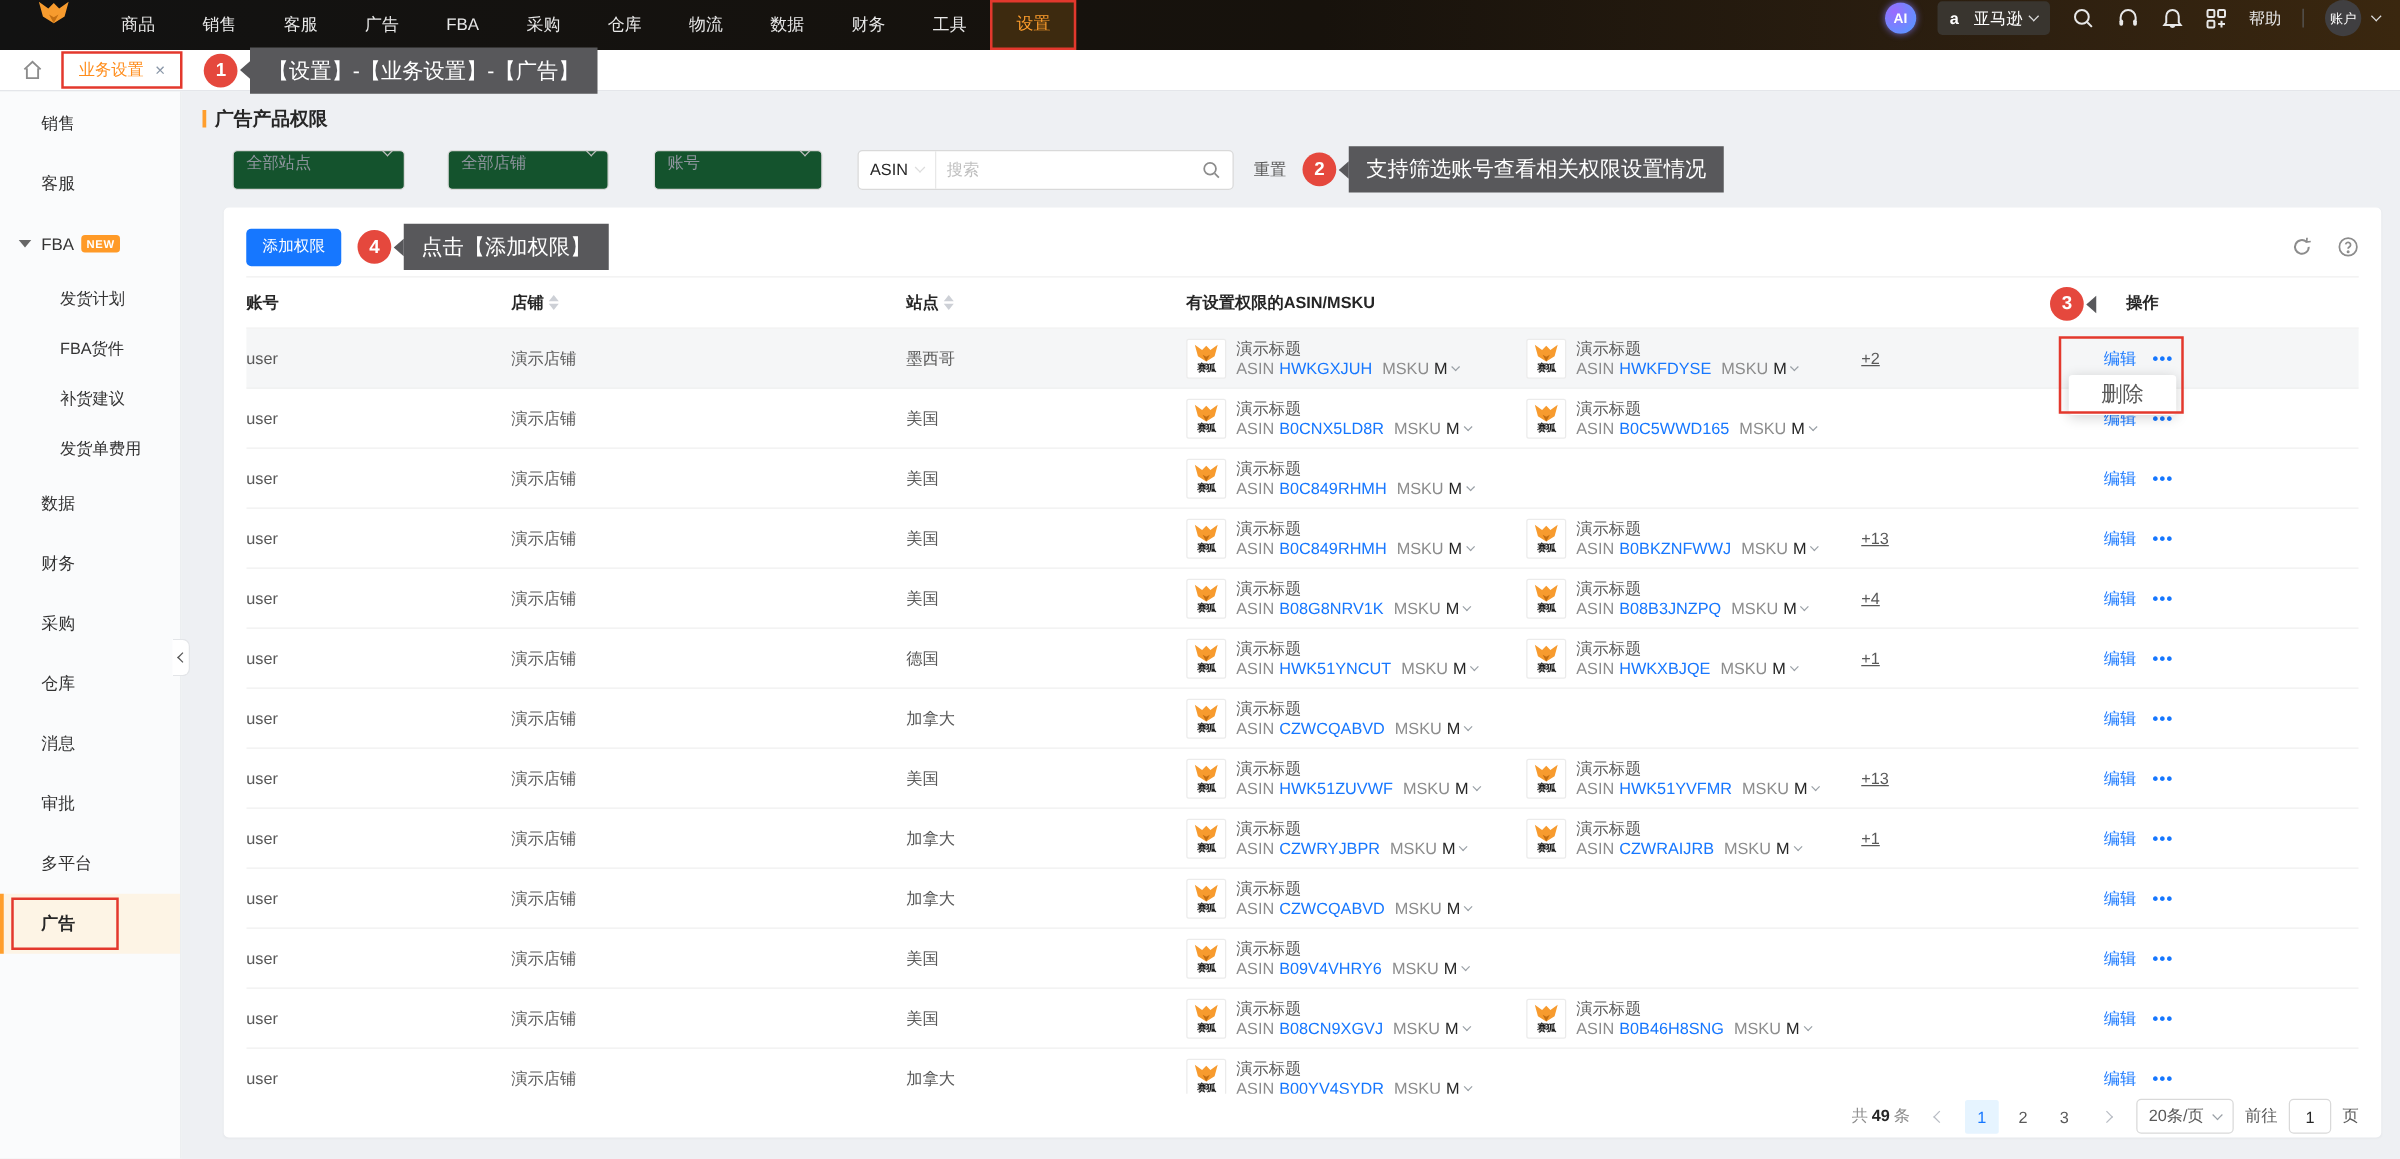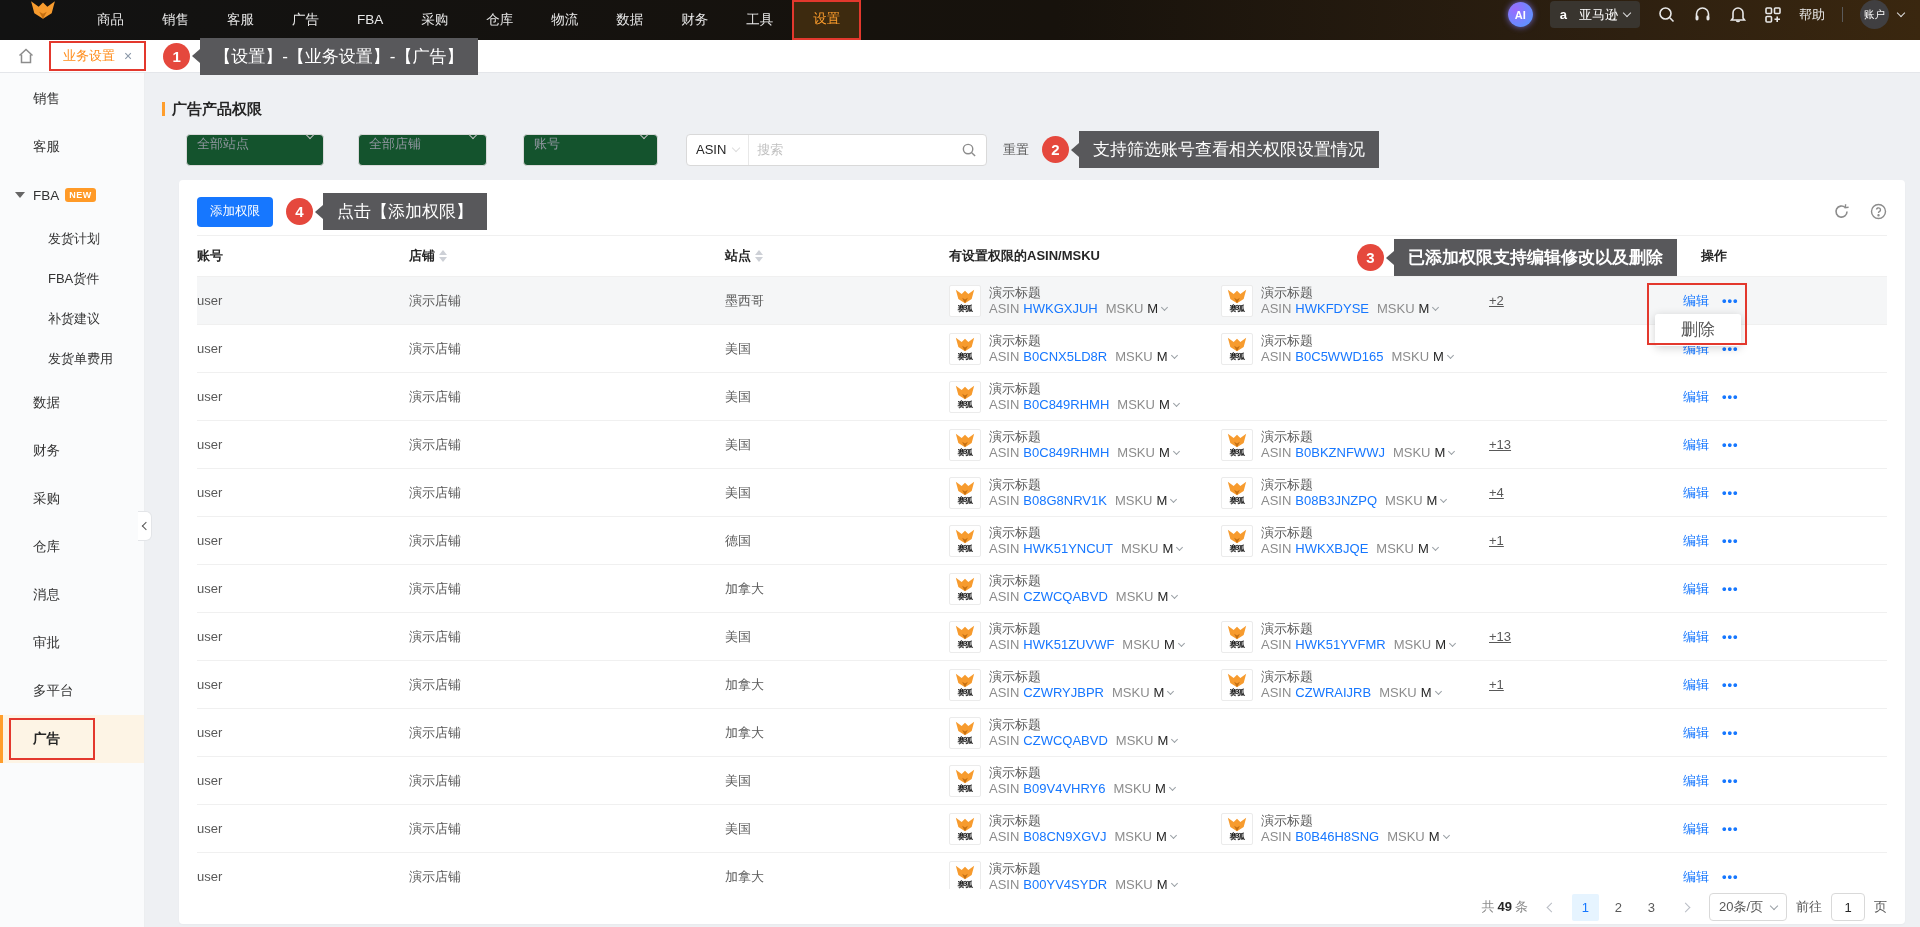--- a/index.html
+++ b/index.html
@@ -40,21 +40,21 @@
   .sidebar{width:145px;background:#fafbfc;border-right:1px solid #eceef0;height:100%;padding-top:2px;position:relative;flex:none;}
   .sb-item{height:48px;display:flex;align-items:center;padding-left:33px;font-size:13.5px;color:#333;cursor:pointer;position:relative;}
   .sb-item .caret{position:absolute;left:15px;width:0;height:0;border-left:5px solid transparent;border-right:5px solid transparent;border-top:6px solid #666;}
   .sb-badge{background:#ff9a27;color:#fff;font-size:9px;font-weight:bold;border-radius:3px;padding:2px 4px;margin-left:6px;letter-spacing:.5px;}
   .sb-child{height:40px;display:flex;align-items:center;padding-left:48px;font-size:13px;color:#333;cursor:pointer;}
   .sb-item.active{background:#fdf4e5;color:#262626;font-weight:bold;border-left:3px solid #ff9e2c;padding-left:30px;}
   .sb-item.active .redframe{position:absolute;left:6px;top:3px;width:86px;height:42px;border:2px solid #e3382d;pointer-events:none;}
   .collapse-handle{position:absolute;left:138px;top:438px;width:14px;height:30px;background:#fff;border:1px solid #e3e5e8;border-left:none;border-radius:0 6px 6px 0;display:flex;align-items:center;justify-content:center;cursor:pointer;z-index:5;}
   .collapse-handle i{width:6px;height:6px;border-right:1.5px solid #555;border-bottom:1.5px solid #555;transform:rotate(135deg);margin-left:2px;}
 
-  .content{flex:1;padding:25px 15px 0 17px;position:relative;}
+  .content{flex:1;padding:11px 15px 0 17px;position:relative;}
   .page-title{display:flex;align-items:center;height:22px;}
   .page-title .bar{width:3px;height:14px;background:#ff9e2c;margin-right:7px;}
   .page-title span{font-size:15px;font-weight:bold;color:#262626;}
 
   
   .filters{margin:11px 0 0 24px;display:flex;align-items:center;}
   .sel{height:32px;background:#14532d;border:1px solid #d9d9d9;border-radius:4px;display:flex;align-items:flex-start;justify-content:space-between;padding:0 10px;font-size:13px;color:#8f959e;cursor:pointer;}
   .sel .cdw{border-color:#bfbfbf;}
   .search-group{height:32px;background:#fff;border:1px solid #d9d9d9;border-radius:4px;display:flex;align-items:center;width:301px;}
   .sg-type{display:flex;align-items:center;gap:7px;padding:0 9px;font-size:13px;color:#262626;border-right:1px solid #e8e8e8;height:100%;cursor:pointer;}
@@ -329,21 +329,20 @@
             <span class="sorter">
                 <i class="up"></i>
                 <i class="dn"></i>
               </span>
           </div>
           <div class="th">有设置权限的ASIN/MSKU</div>
           <div class="th action">操作</div>
           <div class="anno anno3">
             <div class="step">3</div>
             <i class="tip-arrow"></i>
-            <div class="tip">已添加权限支持编辑修改以及删除</div>
           </div>
         </div>
 
         <div class="tbody" id="tbody">
 
         <div class="trow tgrid hover">
               <div>user</div>
               <div>演示店铺</div>
               <div>墨西哥</div>
               <div class="asin-cell">

